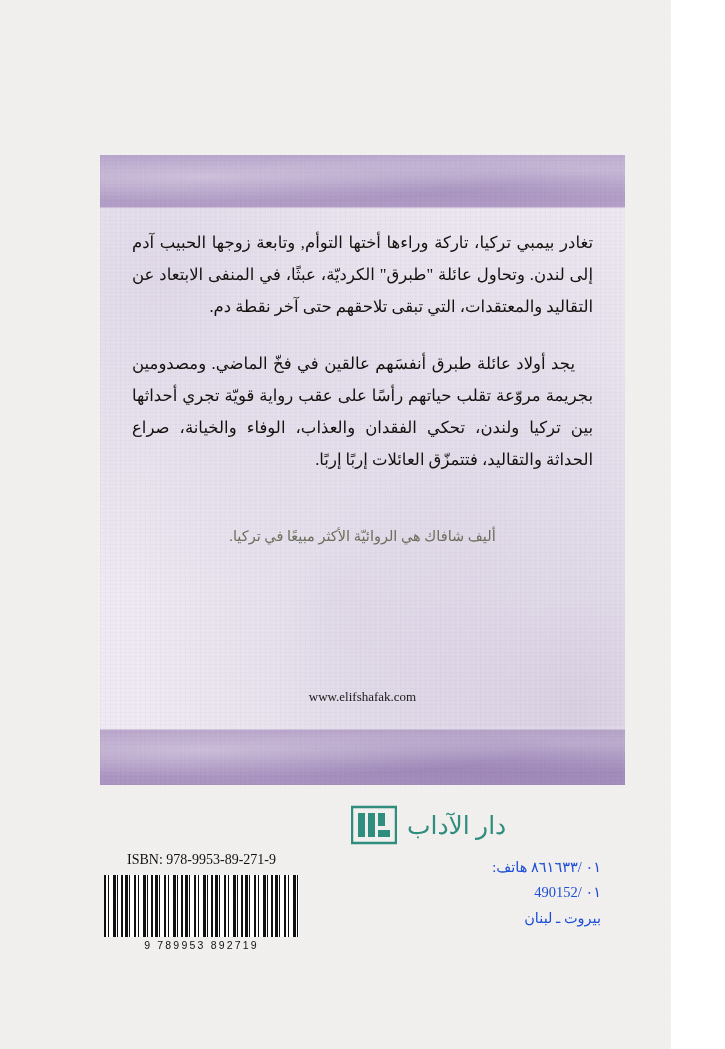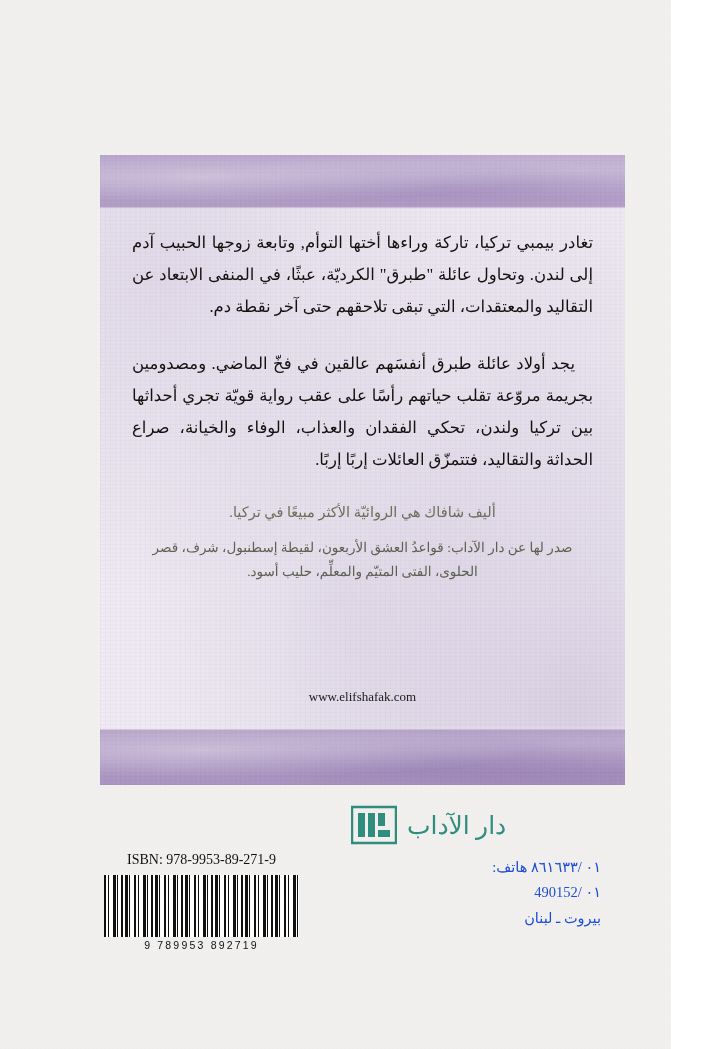--- a/index.html
+++ b/index.html
@@ -89,21 +89,21 @@
     line-height: 1.95;
     font-family: "Liberation Serif", serif;
   }
   .blurb p { margin: 0 0 2px 0; text-indent: 0; }
   .blurb p.indent { text-indent: 18px; margin-top: 24px; }
 
   .promo {
     position: absolute;
     left: 46px;
     right: 46px;
-    top: 344px;
+    top: 368px;
     direction: rtl;
     text-align: center;
     color: #6b6f5b;
     font-size: 14.5px;
     line-height: 1.85;
     font-family: "Liberation Serif", serif;
   }
   .promo p { margin: 0; }
   .promo .other-works {
     color: #5d6152;
@@ -203,21 +203,20 @@
     <div class="panel-band-top"></div>
     <div class="panel-band-bottom"></div>
 
     <div class="blurb">
       <p>تغادر بيمبي تركيا، تاركة وراءها أختها التوأم, وتابعة زوجها الحبيب آدم إلى لندن. وتحاول عائلة "طبرق" الكرديّة، عبثًا، في المنفى الابتعاد عن التقاليد والمعتقدات، التي تبقى تلاحقهم حتى آخر نقطة دم.</p>
       <p class="indent">يجد أولاد عائلة طبرق أنفسَهم عالقين في فخّ الماضي. ومصدومين بجريمة مروّعة تقلب حياتهم رأسًا على عقب رواية قويّة تجري أحداثها بين تركيا ولندن، تحكي الفقدان والعذاب، الوفاء والخيانة، صراع الحداثة والتقاليد، فتتمزّق العائلات إربًا إربًا.</p>
     </div>
 
     <div class="promo">
       <p>أليف شافاك هي الروائيّة الأكثر مبيعًا في تركيا.</p>
-      <p class="other-works">صدر لها عن دار الآداب: قواعدُ العشق الأربعون، لقيطة إسطنبول، شرف، قصر الحلوى، الفتى المتيّم والمعلِّم، حليب أسود.</p>
     </div>
 
     <div class="website">www.elifshafak.com</div>
   </div>
 
   <div class="publisher">
     <div class="publisher-name">
       <span>دار الآداب</span>
       <span class="logo">
         <svg viewBox="0 0 46 40" width="46" height="40" aria-hidden="true">

